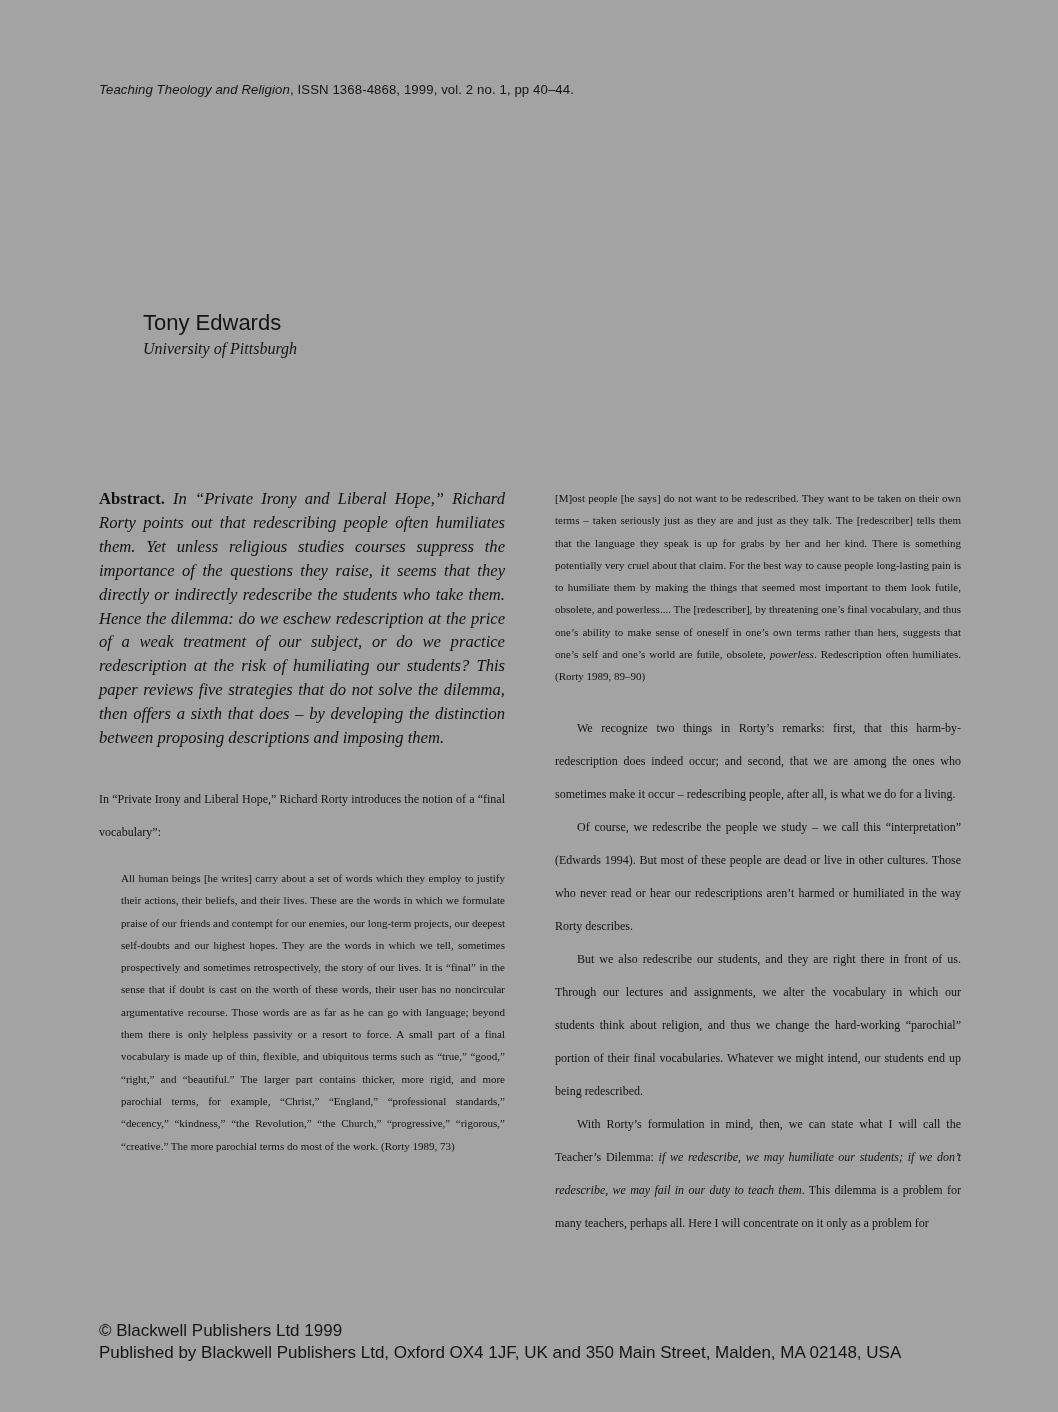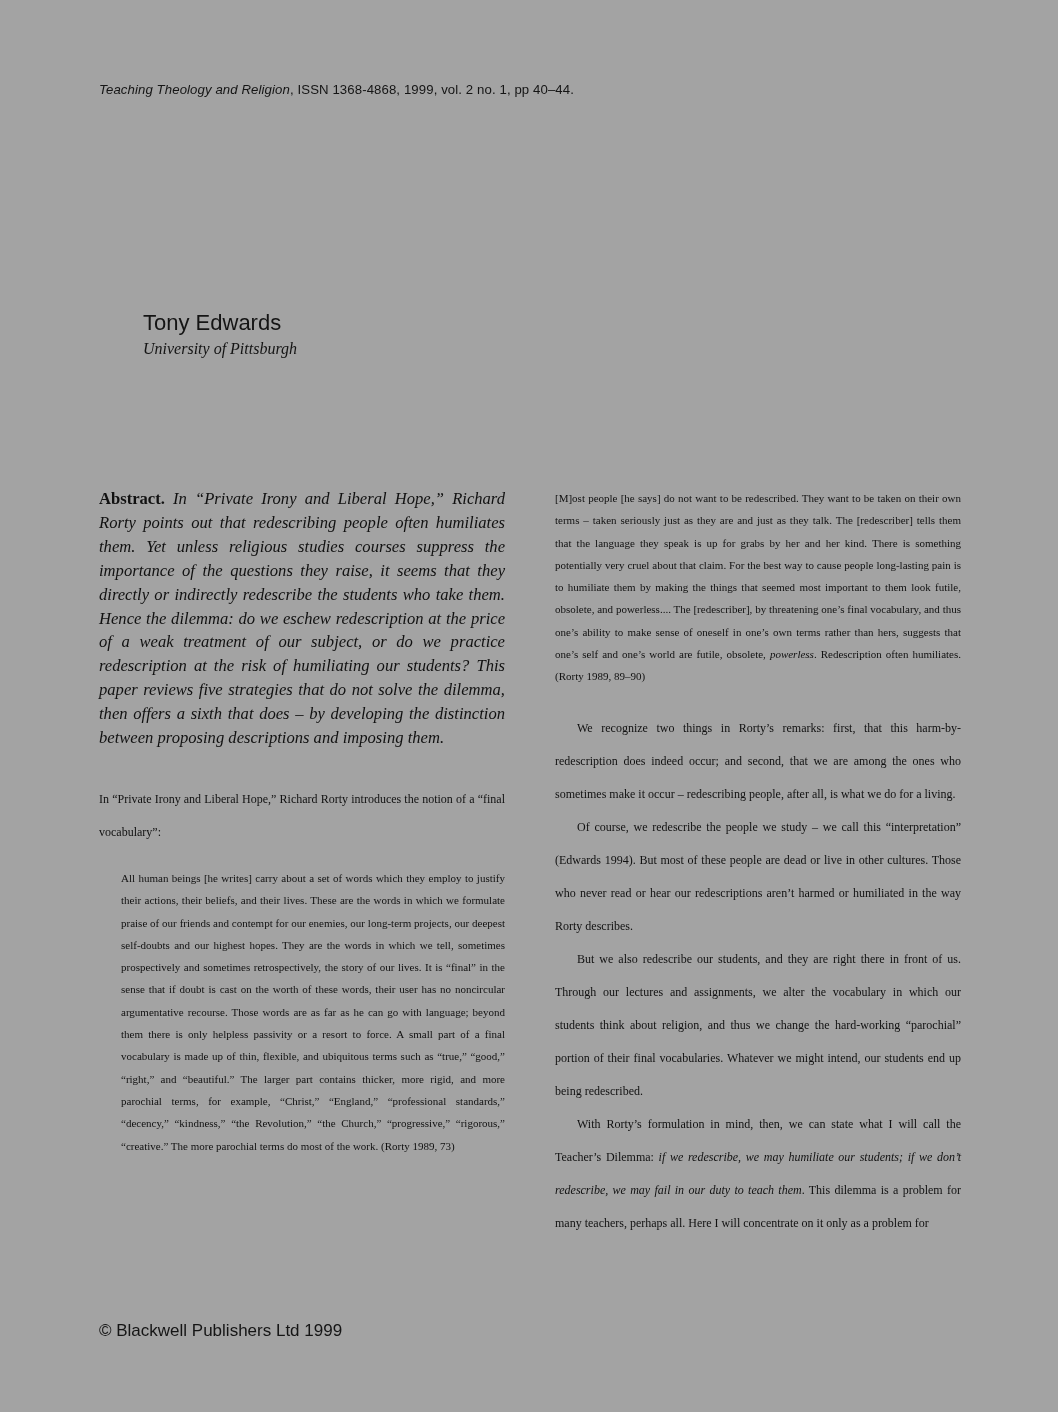--- a/index.html
+++ b/index.html
@@ -174,15 +174,16 @@
       <p class="body-par indent">We recognize two things in Rorty’s remarks: first, that this harm-by-redescription does indeed occur; and second, that we are among the ones who sometimes make it occur – redescribing people, after all, is what we do for a living.</p>
       <p class="body-par indent">Of course, we redescribe the people we study – we call this “interpretation” (Edwards 1994). But most of these people are dead or live in other cultures. Those who never read or hear our redescriptions aren’t harmed or humiliated in the way Rorty describes.</p>
       <p class="body-par indent">But we also redescribe our students, and they are right there in front of us. Through our lectures and assignments, we alter the vocabulary in which our students think about religion, and thus we change the hard-working “parochial” portion of their final vocabularies. Whatever we might intend, our students end up being redescribed.</p>
       <p class="body-par indent"><span>With Rorty’s formulation in mind, then, we can state what I will call the Teacher’s Dilemma: </span><span class="ital">if we redescribe, we may humiliate our students; if we don’t redescribe, we may fail in our duty to teach them</span><span>. This dilemma is a problem for many teachers, perhaps all. Here I will concentrate on it only as a problem for</span></p>
     </div>
 
   </div>
 
   <div class="footer">
     <div>© Blackwell Publishers Ltd 1999</div>
+    <div>Published by Blackwell Publishers Ltd, Oxford OX4 1JF, UK and 350 Main Street, Malden, MA 02148, USA</div>
   </div>
 
 </div>
 
 </body></html>

